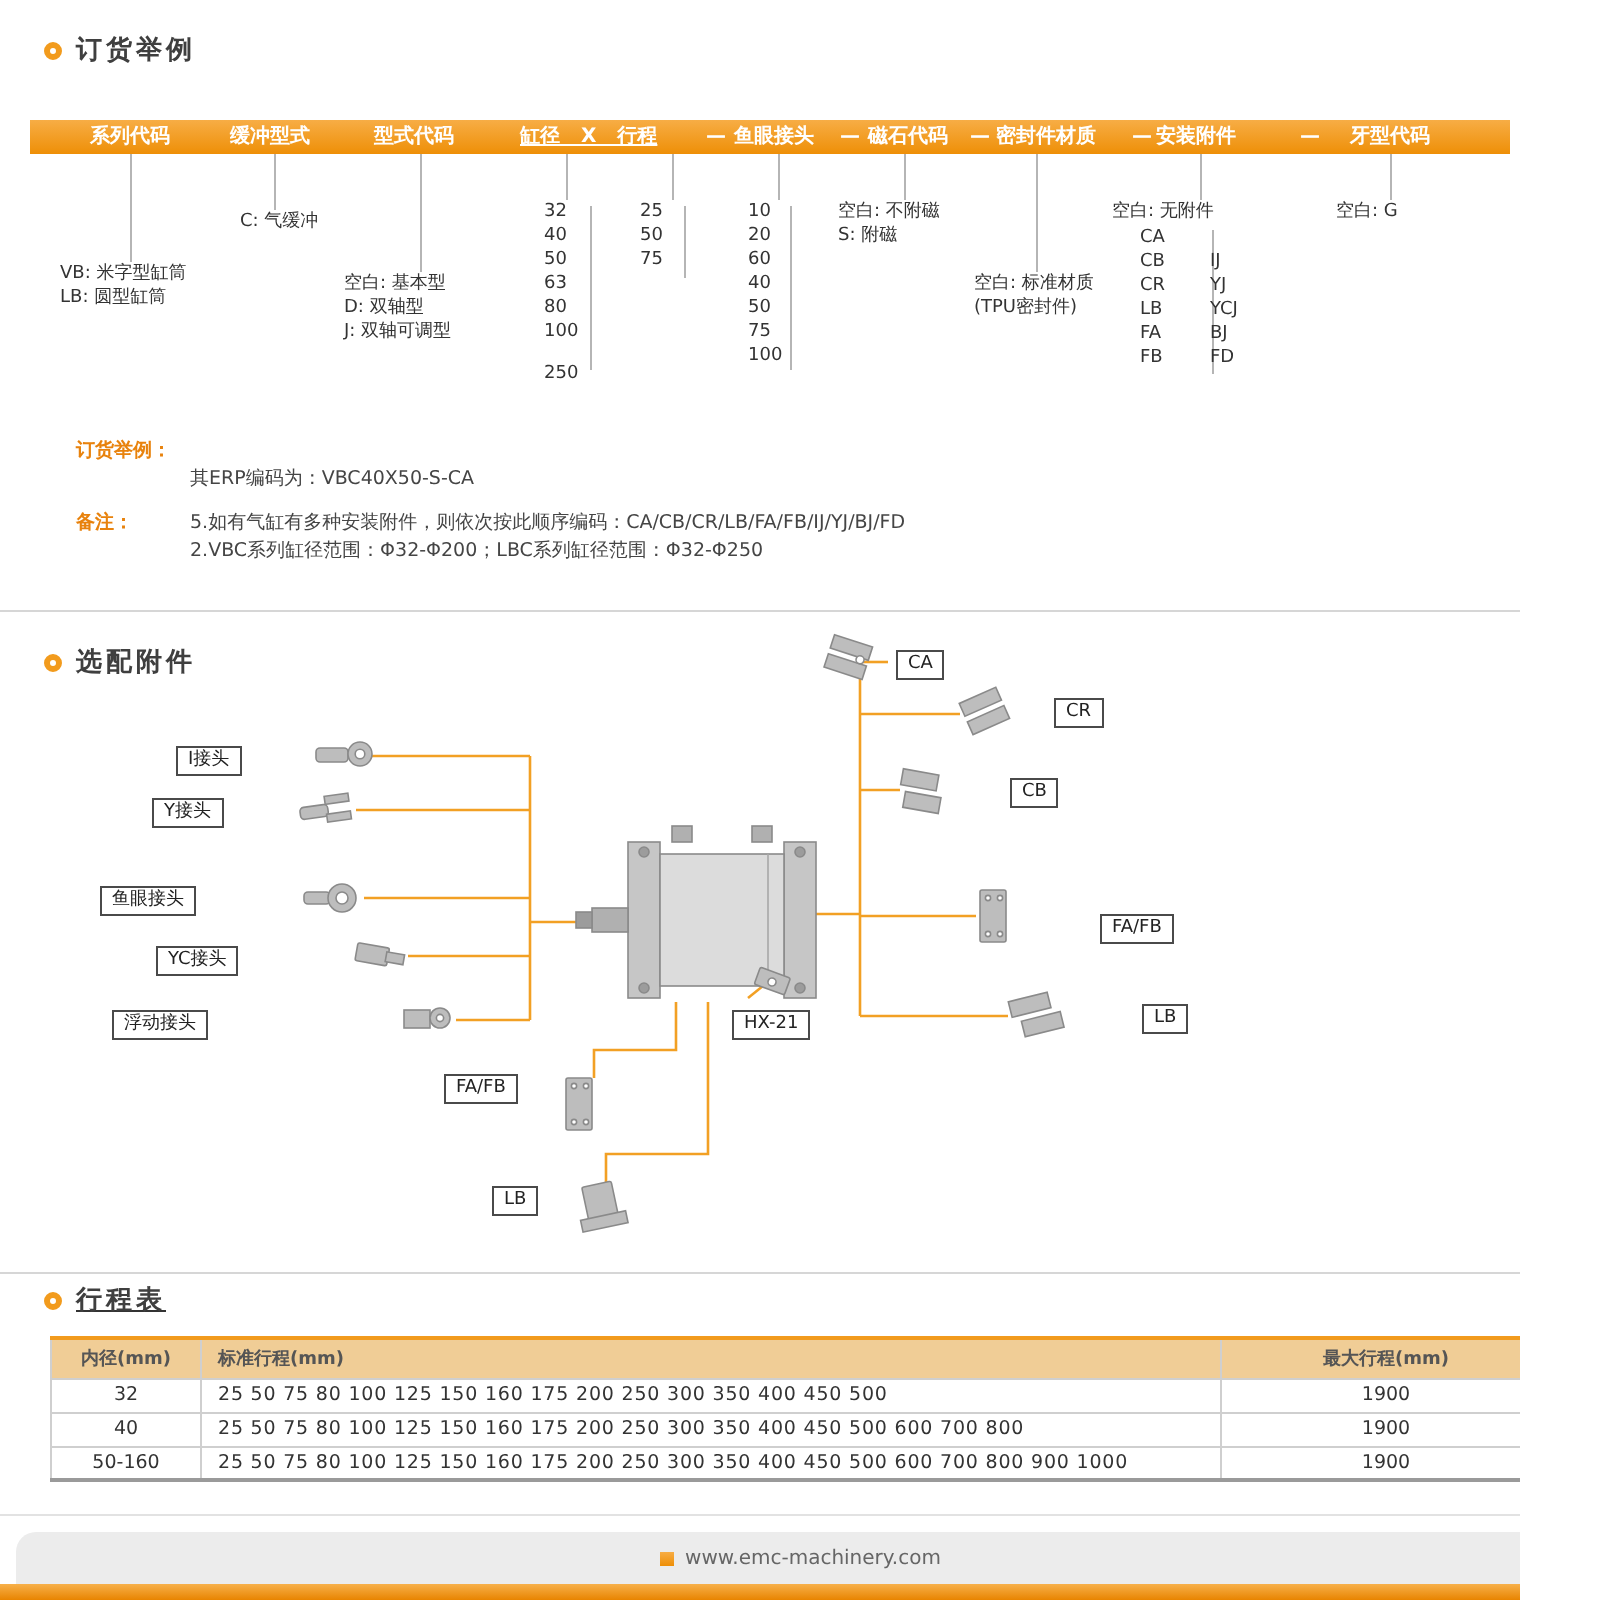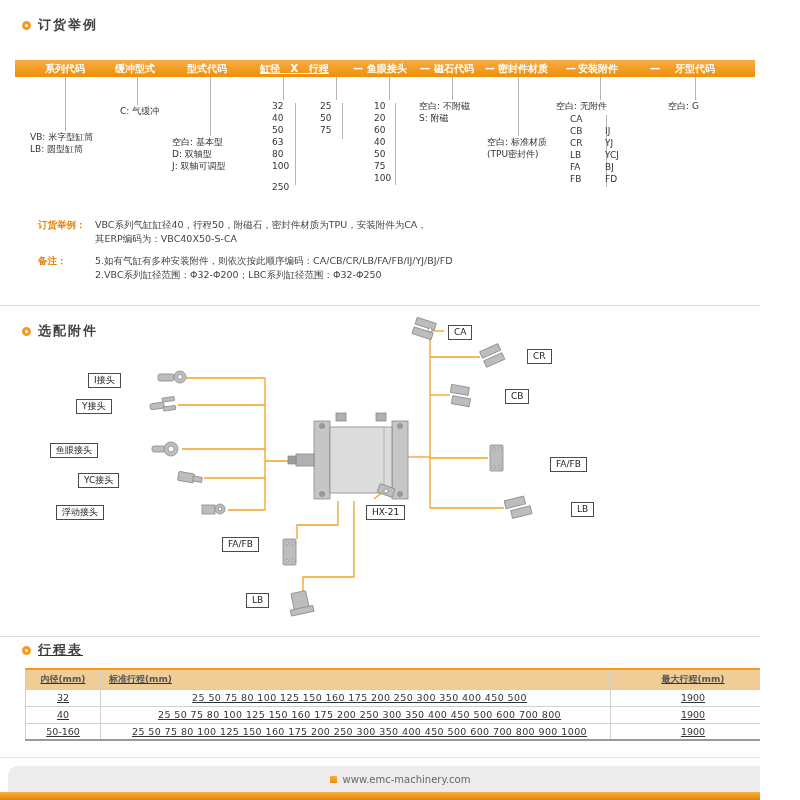--- a/index.html
+++ b/index.html
@@ -27,26 +27,26 @@
   .txt { position:absolute; font-size:9.5px; color:#454545; white-space:nowrap; }
   .txt.orange { color:#e8820c; font-weight:bold; }
 
   .divider { position:absolute; left:0; width:800px; height:1px; background:#d6d6d6; }
 
   svg.diagram { position:absolute; left:0; top:315px; }
   .tag { position:absolute; border:1px solid #4a4a4a; background:#fff; font-size:9px; line-height:13px;
          padding:0 5px; color:#222; white-space:nowrap; z-index:3; }
 
   table.stroke { position:absolute; left:25px; top:668px; width:750px; border-collapse:collapse;
-                 table-layout:fixed; font-size:9.5px; color:#333; border-top:2px solid #f29b1d;text-decoration:underline; }
+                 table-layout:fixed; font-size:9.5px; color:#333; border-top:2px solid #f29b1d; }
   table.stroke th { background:#f0cd96; font-weight:bold; font-size:9px; color:#555;
                     height:20px; border:1px solid #cfcfcf; }
   table.stroke th.lft { text-align:left; padding-left:8px; }
   table.stroke td { height:17px; border:1px solid #cfcfcf; text-align:center; }
-  table.stroke td.strokes { text-align:center; padding-left:8px; letter-spacing:0.4px; white-space:nowrap; overflow:hidden; }
+  table.stroke td.strokes { text-align:left; padding-left:8px; letter-spacing:0.4px; white-space:nowrap; overflow:hidden; }
   table.stroke tr:last-child td { border-bottom:2px solid #9a9a9a; }
 
   .footer-panel { position:absolute; left:8px; top:766px; width:784px; height:26px; background:#ececec;
                   border-radius:10px 10px 0 0; display:flex; align-items:center; justify-content:center; gap:6px; }
   .footer-square { width:7px; height:7px; background:linear-gradient(#f7ad45,#ee8f07); }
   .footer-url { font-size:10px; color:#666; }
   .footer-bar { position:absolute; left:0; top:792px; width:800px; height:8px;
                 background:linear-gradient(#f7b04a,#e88400); }
 </style>
 </head>
@@ -149,21 +149,20 @@
     <span>FA</span>
     <span>BJ</span>
     <span>FB</span>
     <span>FD</span>
   </div>
   <div class="opts" style="left:668px;top:100px">
     <span>空白: G</span>
   </div>
 
   <span class="txt orange" style="left:38px;top:219px">订货举例：</span>
-  <span class="txt" style="left:95px;top:219px">VBC系列气缸缸径40，行程50，附磁石，密封件材质为TPU，安装附件为CA，</span>
   <span class="txt" style="left:95px;top:233px">其ERP编码为：VBC40X50-S-CA</span>
   <span class="txt orange" style="left:38px;top:255px">备注：</span>
   <span class="txt" style="left:95px;top:255px">5.如有气缸有多种安装附件，则依次按此顺序编码：CA/CB/CR/LB/FA/FB/IJ/YJ/BJ/FD</span>
   <span class="txt" style="left:95px;top:269px">2.VBC系列缸径范围：Φ32-Φ200；LBC系列缸径范围：Φ32-Φ250</span>
 
   <div class="divider" style="top:305px"></div>
 
   <div class="sec-head" style="left:22px; top:322px;">
     <span class="bullet"></span>
     <span class="sec-title">选配附件</span>

